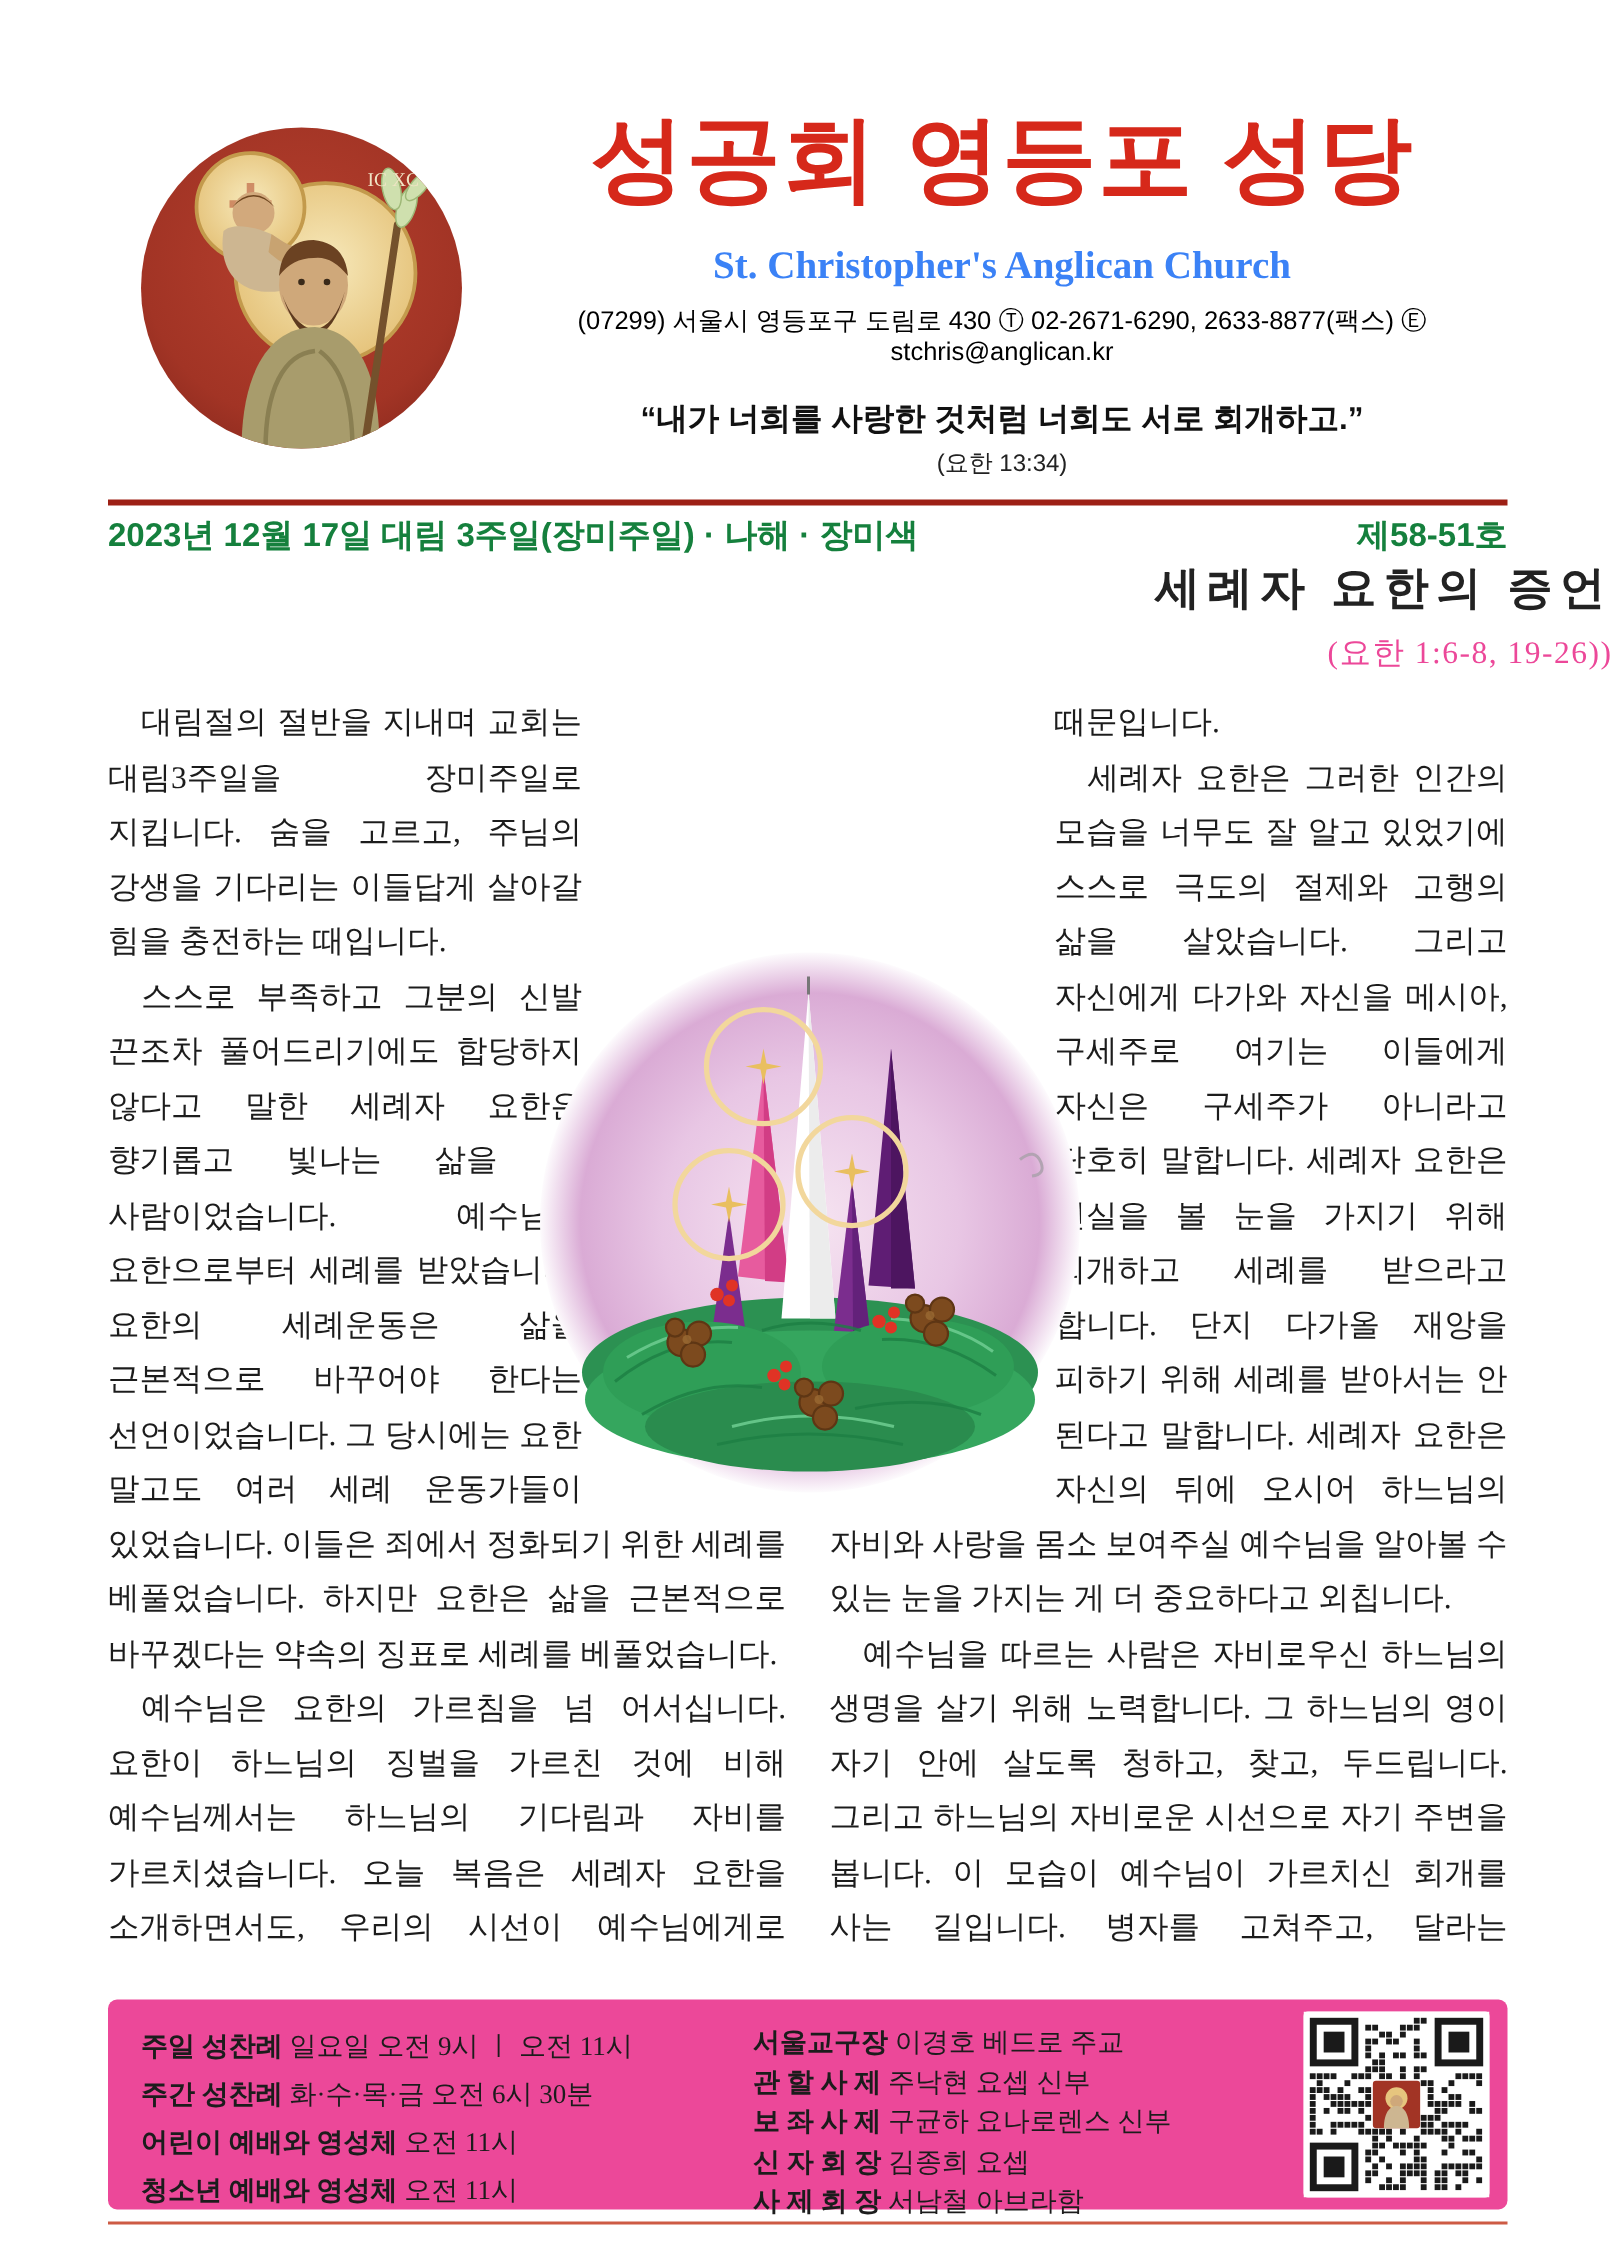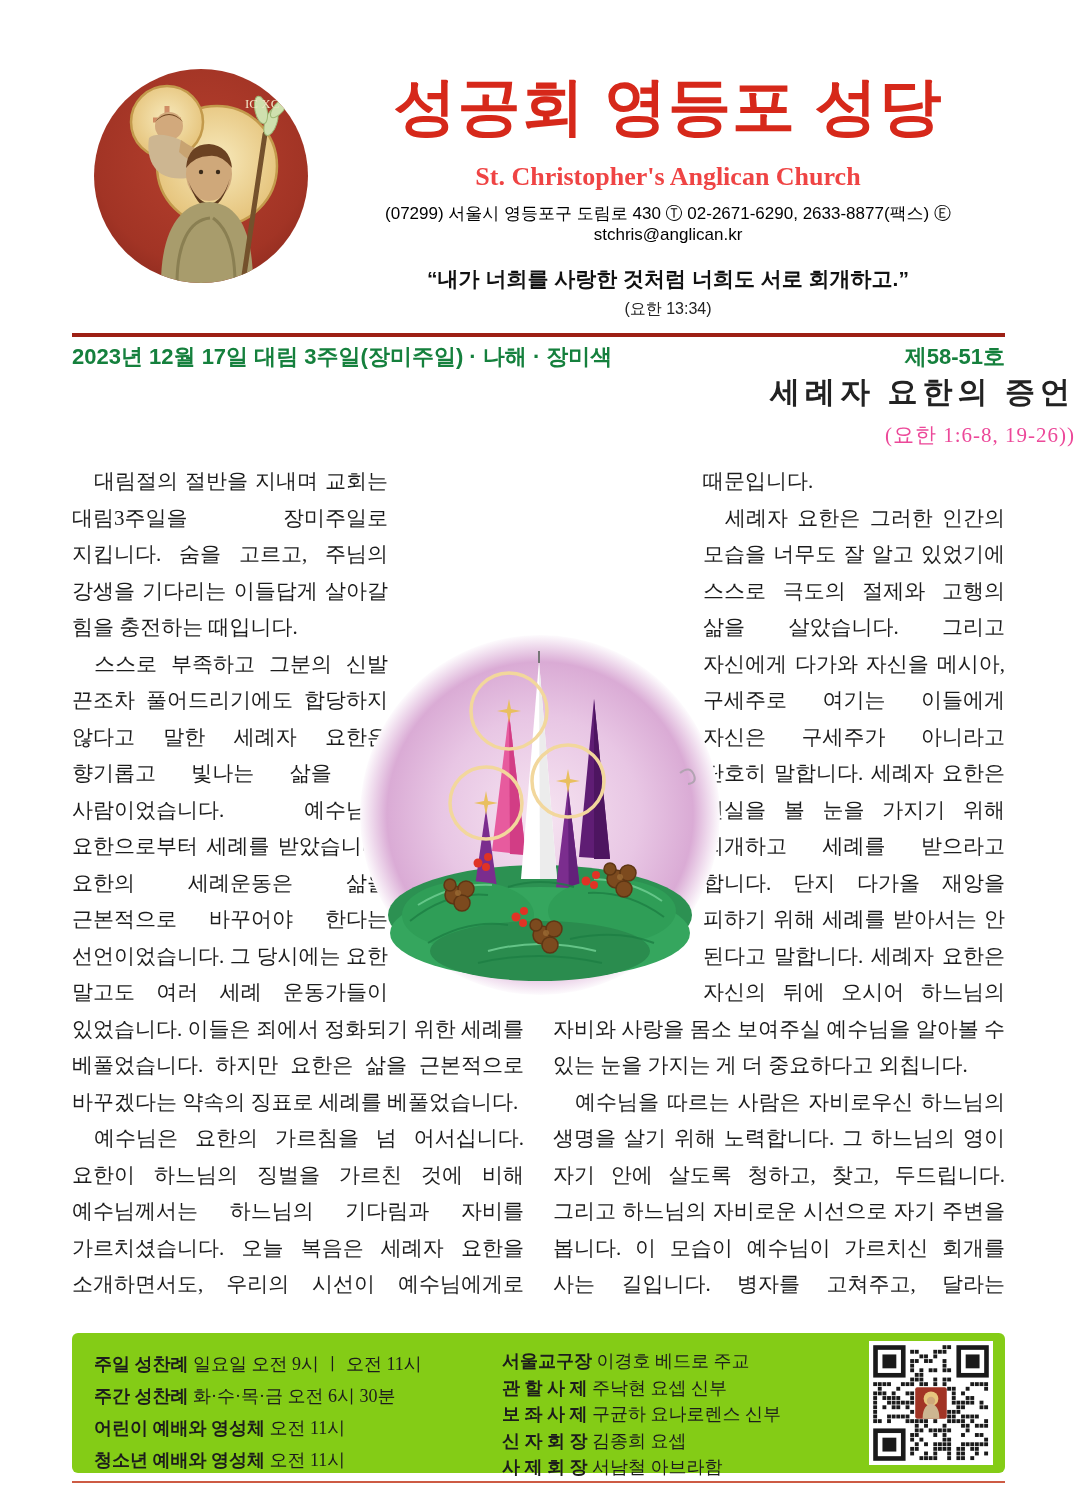--- a/index.html
+++ b/index.html
@@ -3,27 +3,27 @@
 <meta charset="utf-8">
 <style>
   html,body{margin:0;padding:0;}
   body{
     width:1075px;height:1512px;overflow:hidden;background:#ffffff;
     font-family:"Liberation Serif","DejaVu Serif",serif;color:#1c1c1c;
     position:relative;
   }
   
   .masthead{position:relative;height:333px;}
-  .logo{position:absolute;left:93px;top:68px;width:216px;height:216px;}
+  .logo{position:absolute;left:93px;top:84px;width:216px;height:216px;}
   .mast-right{position:absolute;left:318px;top:66px;width:700px;text-align:center;}
   .church-title{
     margin:0 0 14px 0;font-family:"Liberation Sans","DejaVu Sans",sans-serif;
     font-weight:800;font-size:63px;line-height:1.3;color:#d6281a;letter-spacing:1px;white-space:nowrap;
   }
-  .church-subtitle{margin:0 0 10px 0;font-family:"Liberation Serif",serif;font-weight:700;font-size:26px;color:#ef4444;}
+  .church-subtitle{margin:0 0 10px 0;font-family:"Liberation Serif",serif;font-weight:700;font-size:26px;color:#3b82f6;}
   .church-address{margin:0 0 20px 0;font-family:"Liberation Sans","DejaVu Sans",sans-serif;font-size:17px;color:#000000;}
   .church-quote{margin:0 0 6px 0;font-family:"Liberation Sans","DejaVu Sans",sans-serif;font-weight:700;font-size:21px;color:#111;}
   .church-quote-ref{margin:0;font-family:"Liberation Sans","DejaVu Sans",sans-serif;font-size:16px;color:#222;}
   
   .dateline{
     margin:0 70px 0 72px;border-top:4px solid #9d2015;padding-top:5px;
     display:flex;justify-content:space-between;align-items:flex-start;
     font-family:"Liberation Sans","DejaVu Sans",sans-serif;font-weight:700;font-size:22px;color:#15803d;
   }
   
@@ -34,21 +34,21 @@
   .article-body{position:relative;margin:14px 70px 0 72px;height:844px;overflow:hidden;}
   .cols{display:flex;gap:29px;}
   .col{width:452px;font-size:21px;line-height:36.5px;}
   .col p{margin:0;text-indent:1.05em;text-align:justify;word-break:keep-all;}
   .col p.no-indent{text-indent:0;}
   .spacer-l{float:right;width:136px;height:366px;margin-top:176px;}
   .spacer-r{float:left;width:150px;height:360px;margin-top:180px;}
   .wreath{position:absolute;left:286px;top:170px;width:364px;height:364px;pointer-events:none;}
   
   .footer-box{
-    position:relative;margin:26px 70px 0 72px;height:140px;background:#84cc16;border-radius:6px;
+    position:relative;margin:26px 70px 0 72px;height:140px;background:#ec4899;border-radius:6px;
     display:flex;box-sizing:border-box;padding:15px 160px 10px 22px;
   }
   .svc-list{width:408px;}
   .svc-row{line-height:32px;font-size:18px;white-space:nowrap;}
   .svc-label{font-weight:700;}
   .clergy-list{flex:1;}
   .clergy-row{line-height:26.5px;font-size:18px;white-space:nowrap;}
   .clergy-label{font-weight:700;}
   .qr{position:absolute;right:12px;top:8px;width:124px;height:124px;background:#ffffff;border-radius:3px;}
   .footer-rule{margin:8px 70px 0 72px;border-top:2px solid #cd5b44;height:0;}

